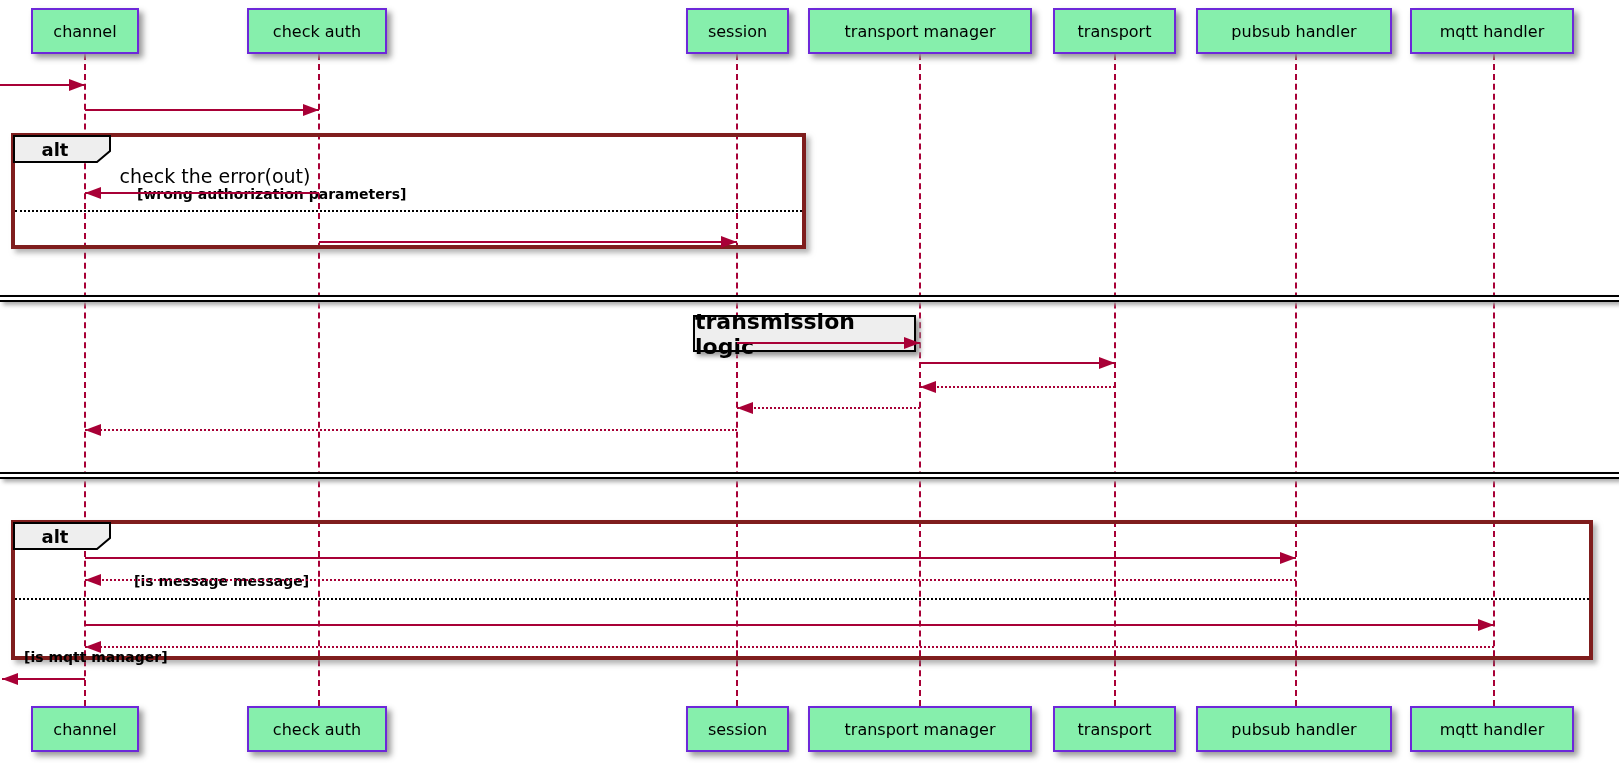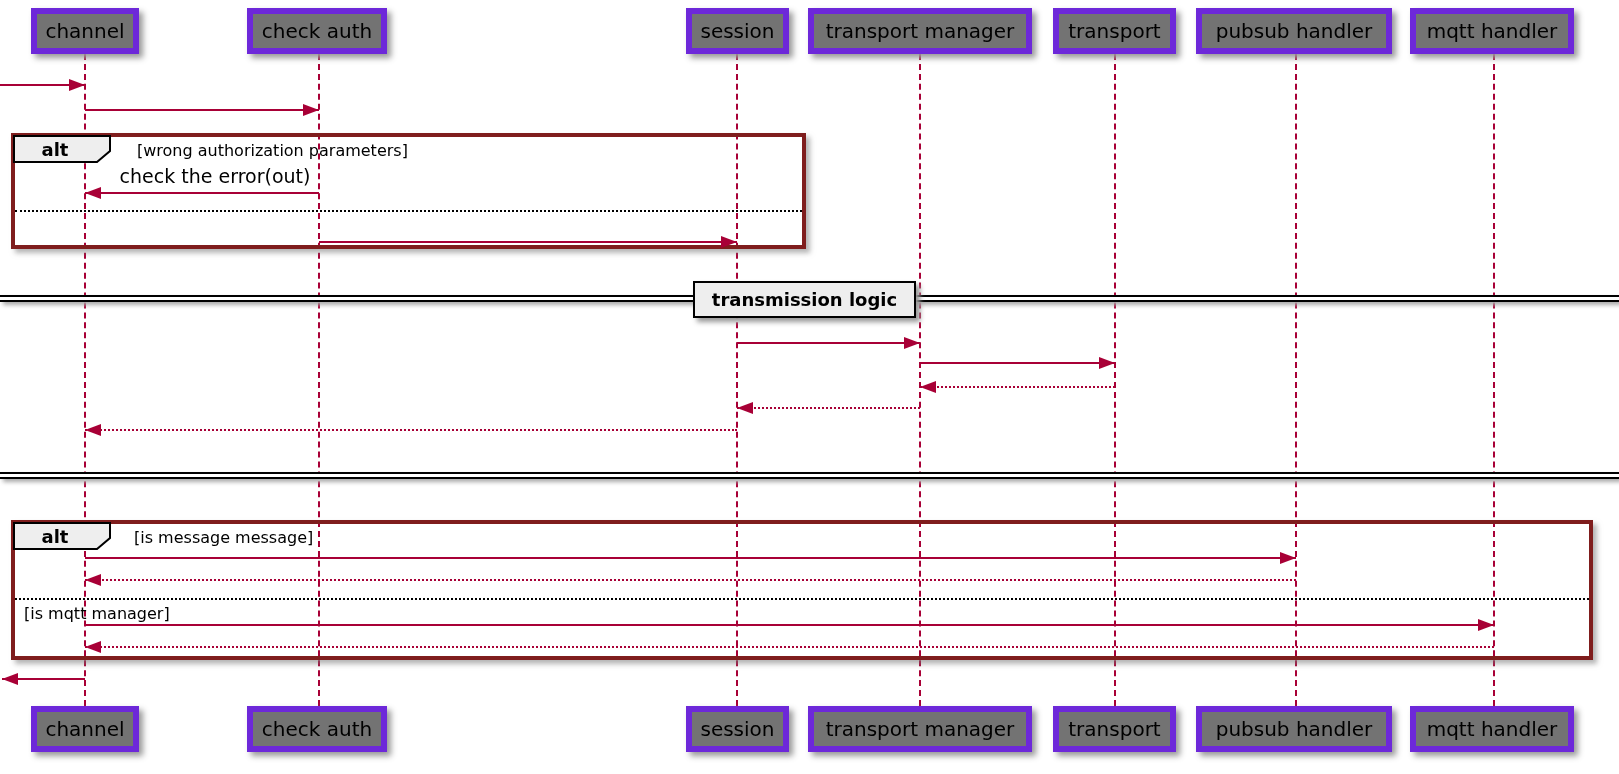--- a/index.html
+++ b/index.html
@@ -9,33 +9,33 @@
   }
   .lifeline{position:absolute;width:0;border-left:2px dashed #A80036;z-index:1;}
   .divider-line{
     position:absolute;left:0;width:1619px;height:3px;background:#fff;
     border-top:2px solid #000;border-bottom:2px solid #000;
     box-shadow:3px 3px 4px #aaa;z-index:2;
   }
   .divider-box{
     position:absolute;background:#EEEEEE;border:2px solid #000;box-sizing:border-box;
     display:flex;align-items:center;justify-content:center;
-    font-weight:bold;font-size:18px;box-shadow:4px 4px 5px #999;z-index:3;
+    font-weight:bold;font-size:22px;box-shadow:4px 4px 5px #999;z-index:3;margin-top:34px;
   }
   .frame{position:absolute;border:4px solid #7f1d1d;box-sizing:border-box;
     box-shadow:4px 4px 5px rgba(120,120,120,.55);z-index:3;}
   .alt-tab{position:absolute;left:-2px;top:-2px;width:99px;height:29px;}
   .alt-op{position:absolute;left:-2px;top:0;width:84px;text-align:center;
     font-weight:bold;font-size:18px;line-height:25px;}
-  .guard{position:absolute;font-weight:normal;font-size:16px;line-height:24px;white-space:nowrap;}
+  .guard{position:absolute;font-weight:bold;font-size:14px;line-height:24px;white-space:nowrap;margin-top:43px;}
   .frame-divider{position:absolute;left:0;right:0;border-top:2px dotted #000;}
   .pbox{
-    position:absolute;background:#737373;border:6px solid #6d28d9;box-sizing:border-box;
+    position:absolute;background:#86efac;border:2px solid #6d28d9;box-sizing:border-box;
     display:flex;align-items:center;justify-content:center;
-    font-size:20px;box-shadow:4px 4px 6px #999;z-index:4;
+    font-size:16px;box-shadow:4px 4px 6px #999;z-index:4;
   }
   .msg-line{position:absolute;height:0;z-index:5;}
   .msg-line.solid{border-top:2px solid #A80036;}
   .msg-line.dashed{border-top:2px dotted #A80036;}
   .arrowhead{position:absolute;width:0;height:0;
     border-top:6px solid transparent;border-bottom:6px solid transparent;z-index:5;}
   .arrowhead.right{border-left:16px solid #A80036;}
   .arrowhead.left{border-right:16px solid #A80036;}
   .msg-label{position:absolute;font-size:19px;white-space:nowrap;
     transform:translateX(-50%);z-index:5;}

